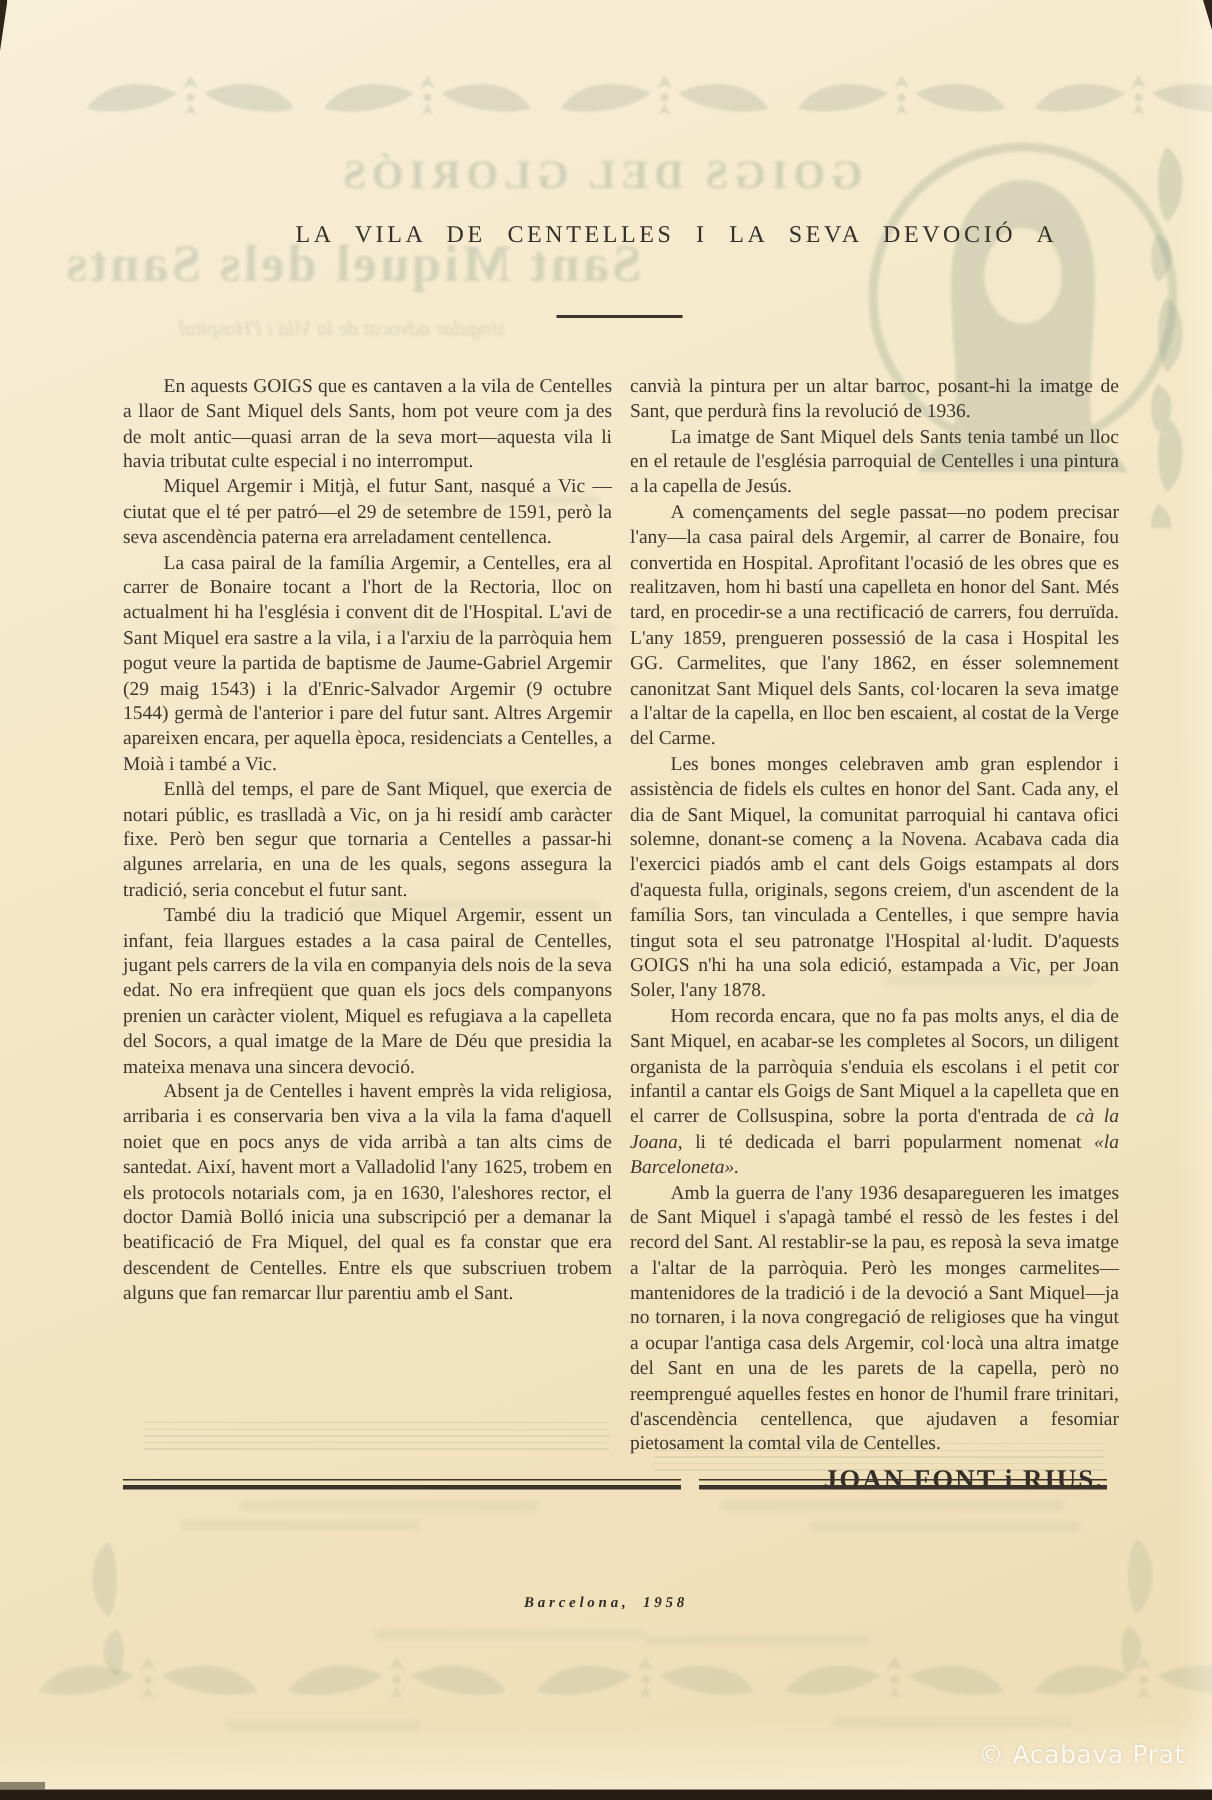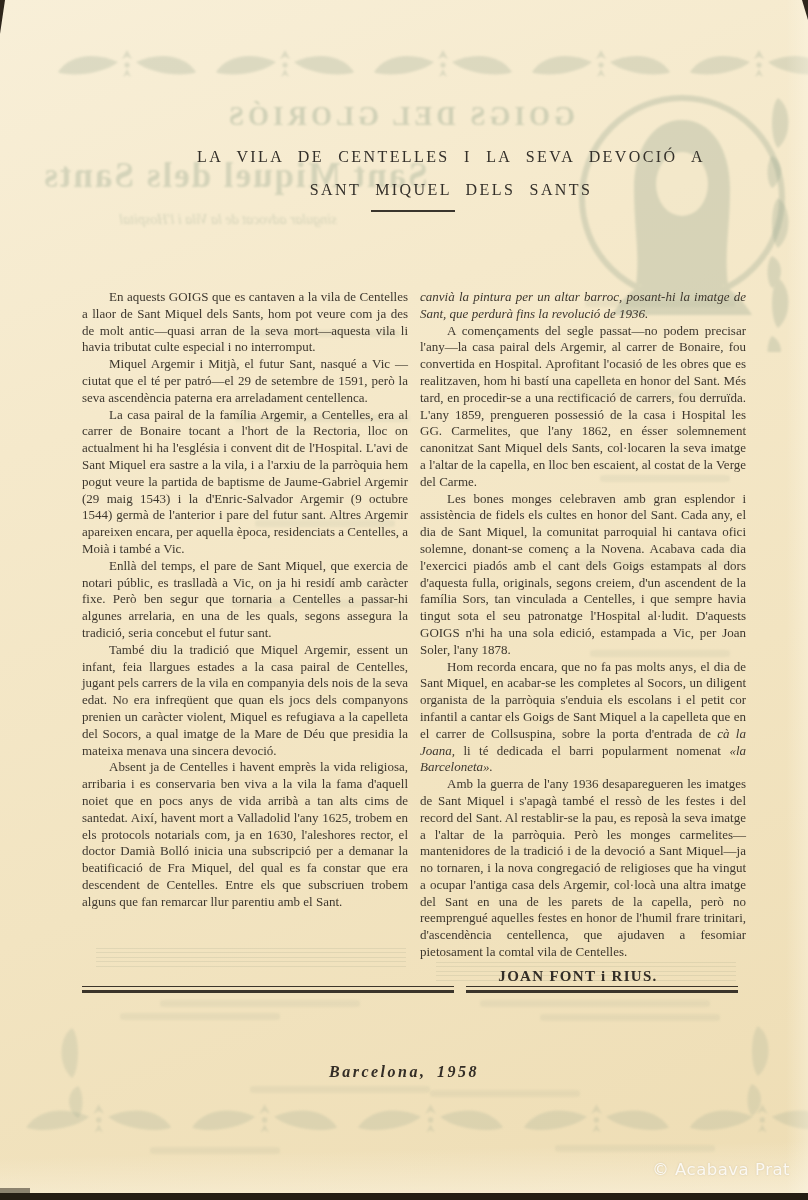--- a/index.html
+++ b/index.html
@@ -25,34 +25,34 @@
   .curls-l1{top:1022px;left:52px;opacity:.2;transform:scaleX(-1);}
   .staff{position:absolute;height:19px;opacity:.24;filter:blur(.4px);
     background:repeating-linear-gradient(to bottom,rgba(120,134,110,.55) 0 1px,transparent 1px 4.4px);}
   .smudge{position:absolute;height:7px;background:#8d9c85;opacity:.10;filter:blur(1.3px);border-radius:3px;}
   
   .content{position:absolute;inset:0;z-index:2;}
   .title{position:absolute;top:140px;left:0;width:100%;text-align:center;
     color:#34302a;font-size:16px;line-height:33px;letter-spacing:2.4px;word-spacing:8px;font-weight:normal;margin:0;padding-left:47px;}
   .title-rule{position:absolute;top:210px;left:371px;width:84px;border-top:2px solid #3a352d;}
   .columns{position:absolute;top:249px;left:82px;width:664px;display:flex;gap:12px;}
-  .col{width:326px;font-size:13px;line-height:16.8px;text-align:justify;color:#3d372e;hyphens:auto;margin-top:40px;}
+  .col{width:326px;font-size:13px;line-height:16.8px;text-align:justify;color:#3d372e;hyphens:auto;}
   .col p{margin:0;text-indent:27px;}
-  .col p.cont{text-indent:0;font-style:italic;}
-  .signature{text-indent:0 !important;text-align:center;margin-top:7px !important;padding-right:10px;
-    font-weight:bold;font-size:15px;letter-spacing:1.3px;color:#332e27;}
+  .col p.cont{text-indent:0;}
+  .signature{text-indent:0 !important;text-align:right;margin-top:7px !important;padding-right:10px;
+    font-weight:bold;font-size:18px;letter-spacing:1.3px;color:#332e27;}
   .drule{position:absolute;top:986px;left:82px;width:656px;display:flex;justify-content:space-between;}
   .seg{display:block;height:7px;box-sizing:border-box;border-top:1.5px solid #3b342a;border-bottom:3px solid #3b342a;}
   .seg-l{width:372px;}
   .seg-r{width:272px;}
   .colo1{position:absolute;top:1030px;left:0;width:100%;text-align:center;
     font-family:"Liberation Sans", sans-serif;font-style:italic;font-weight:bold;
     font-size:16px;letter-spacing:3.5px;word-spacing:7px;color:#2f2a23;}
   .colo2{position:absolute;top:1063px;left:0;width:100%;text-align:center;
-    font-style:italic;font-weight:bold;font-size:16px;letter-spacing:2.5px;word-spacing:4px;color:#332d26;}
+    font-style:italic;font-weight:bold;font-size:10px;letter-spacing:2.5px;word-spacing:4px;color:#332d26;}
   
   .watermark{position:absolute;top:1160px;right:18px;z-index:4;
     font-family:"DejaVu Sans", sans-serif;font-size:16.5px;letter-spacing:.5px;
     color:rgba(255,255,255,.85);text-shadow:0 0 2px rgba(170,150,110,.4);}
   .bottom-sheen{position:absolute;left:0;right:0;bottom:7px;height:52px;z-index:3;
     background:linear-gradient(to top,rgba(253,247,231,.55),rgba(253,247,231,0));
     transform:skewY(-1.2deg);transform-origin:right;}
   .edge-bottom{position:absolute;left:0;right:0;bottom:0;height:7px;background:#241d13;z-index:5;}
   .edge-bl{position:absolute;left:0;bottom:7px;width:30px;height:5px;background:rgba(36,29,19,.5);z-index:5;}
   .edge-tl{position:absolute;left:0;top:0;width:5px;height:34px;background:#2e261b;clip-path:polygon(0 0,100% 0,0 100%);z-index:5;}
@@ -158,35 +158,35 @@
         </svg>
         <svg width="150" height="34">
           <use href="#motif"></use>
         </svg>
     </div>
   </div>
 
   <div class="content">
     <h1 class="title">
       <span>LA VILA DE CENTELLES I LA SEVA DEVOCIÓ A</span><br>
-      <span>SANT MIQUEL DELS SANTS</span>
     </h1>
     <div class="title-rule"></div>
 
     <div class="columns">
       <div class="col">
         <p>En aquests GOIGS que es cantaven a la vila de Centelles a llaor de Sant Miquel dels Sants, hom pot veure com ja des de molt antic—quasi arran de la seva mort—aquesta vila li havia tributat culte especial i no interromput.</p>
         <p>Miquel Argemir i Mitjà, el futur Sant, nasqué a Vic —ciutat que el té per patró—el 29 de setembre de 1591, però la seva ascendència paterna era arreladament centellenca.</p>
         <p>La casa pairal de la família Argemir, a Centelles, era al carrer de Bonaire tocant a l'hort de la Rectoria, lloc on actualment hi ha l'església i convent dit de l'Hospital. L'avi de Sant Miquel era sastre a la vila, i a l'arxiu de la parròquia hem pogut veure la partida de baptisme de Jaume-Gabriel Argemir (29 maig 1543) i la d'Enric-Salvador Argemir (9 octubre 1544) germà de l'anterior i pare del futur sant. Altres Argemir apareixen encara, per aquella època, residenciats a Centelles, a Moià i també a Vic.</p>
         <p>Enllà del temps, el pare de Sant Miquel, que exercia de notari públic, es traslladà a Vic, on ja hi residí amb caràcter fixe. Però ben segur que tornaria a Centelles a passar-hi algunes arrelaria, en una de les quals, segons assegura la tradició, seria concebut el futur sant.</p>
         <p>També diu la tradició que Miquel Argemir, essent un infant, feia llargues estades a la casa pairal de Centelles, jugant pels carrers de la vila en companyia dels nois de la seva edat. No era infreqüent que quan els jocs dels companyons prenien un caràcter violent, Miquel es refugiava a la capelleta del Socors, a qual imatge de la Mare de Déu que presidia la mateixa menava una sincera devoció.</p>
         <p>Absent ja de Centelles i havent emprès la vida religiosa, arribaria i es conservaria ben viva a la vila la fama d'aquell noiet que en pocs anys de vida arribà a tan alts cims de santedat. Així, havent mort a Valladolid l'any 1625, trobem en els protocols notarials com, ja en 1630, l'aleshores rector, el doctor Damià Bolló inicia una subscripció per a demanar la beatificació de Fra Miquel, del qual es fa constar que era descendent de Centelles. Entre els que subscriuen trobem alguns que fan remarcar llur parentiu amb el Sant.</p>
       </div>
       <div class="col">
         <p class="cont">canvià la pintura per un altar barroc, posant-hi la imatge de Sant, que perdurà fins la revolució de 1936.</p>
+        <p>La imatge de Sant Miquel dels Sants tenia també un lloc en el retaule de l'església parroquial de Centelles i una pintura a la capella de Jesús.</p>
         <p>A començaments del segle passat—no podem precisar l'any—la casa pairal dels Argemir, al carrer de Bonaire, fou convertida en Hospital. Aprofitant l'ocasió de les obres que es realitzaven, hom hi bastí una capelleta en honor del Sant. Més tard, en procedir-se a una rectificació de carrers, fou derruïda. L'any 1859, prengueren possessió de la casa i Hospital les GG. Carmelites, que l'any 1862, en ésser solemnement canonitzat Sant Miquel dels Sants, col·locaren la seva imatge a l'altar de la capella, en lloc ben escaient, al costat de la Verge del Carme.</p>
         <p>Les bones monges celebraven amb gran esplendor i assistència de fidels els cultes en honor del Sant. Cada any, el dia de Sant Miquel, la comunitat parroquial hi cantava ofici solemne, donant-se començ a la Novena. Acabava cada dia l'exercici piadós amb el cant dels Goigs estampats al dors d'aquesta fulla, originals, segons creiem, d'un ascendent de la família Sors, tan vinculada a Centelles, i que sempre havia tingut sota el seu patronatge l'Hospital al·ludit. D'aquests GOIGS n'hi ha una sola edició, estampada a Vic, per Joan Soler, l'any 1878.</p>
         <p><span>Hom recorda encara, que no fa pas molts anys, el dia de Sant Miquel, en acabar-se les completes al Socors, un diligent organista de la parròquia s'enduia els escolans i el petit cor infantil a cantar els Goigs de Sant Miquel a la capelleta que en el carrer de Collsuspina, sobre la porta d'entrada de </span><i>cà la Joana,</i><span> li té dedicada el barri popularment nomenat </span><i>«la Barceloneta».</i></p>
         <p>Amb la guerra de l'any 1936 desaparegueren les imatges de Sant Miquel i s'apagà també el ressò de les festes i del record del Sant. Al restablir-se la pau, es reposà la seva imatge a l'altar de la parròquia. Però les monges carmelites—mantenidores de la tradició i de la devoció a Sant Miquel—ja no tornaren, i la nova congregació de religioses que ha vingut a ocupar l'antiga casa dels Argemir, col·locà una altra imatge del Sant en una de les parets de la capella, però no reemprengué aquelles festes en honor de l'humil frare trinitari, d'ascendència centellenca, que ajudaven a fesomiar pietosament la comtal vila de Centelles.</p>
         <p class="signature">JOAN FONT i RIUS.</p>
       </div>
     </div>
 
     <div class="drule">
       <span class="seg seg-l"></span>

